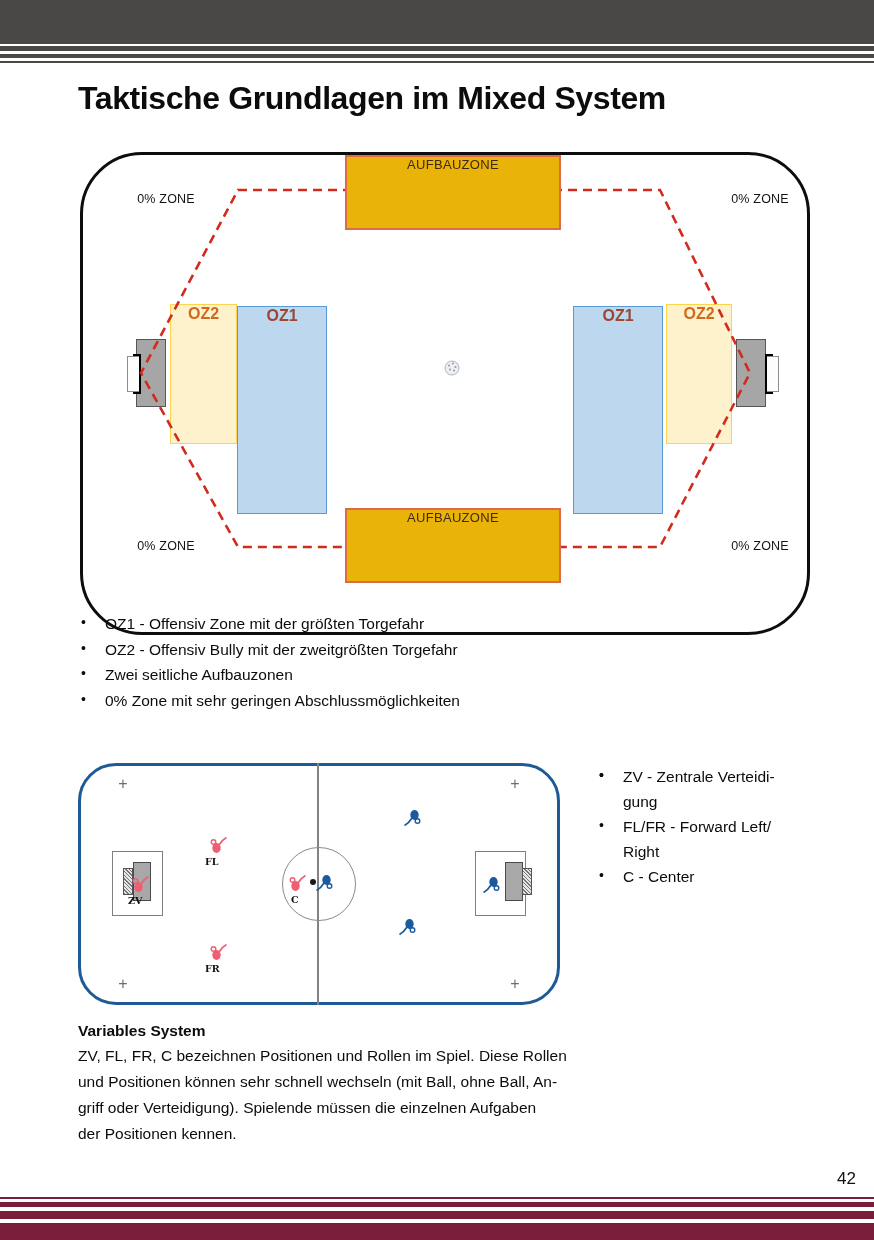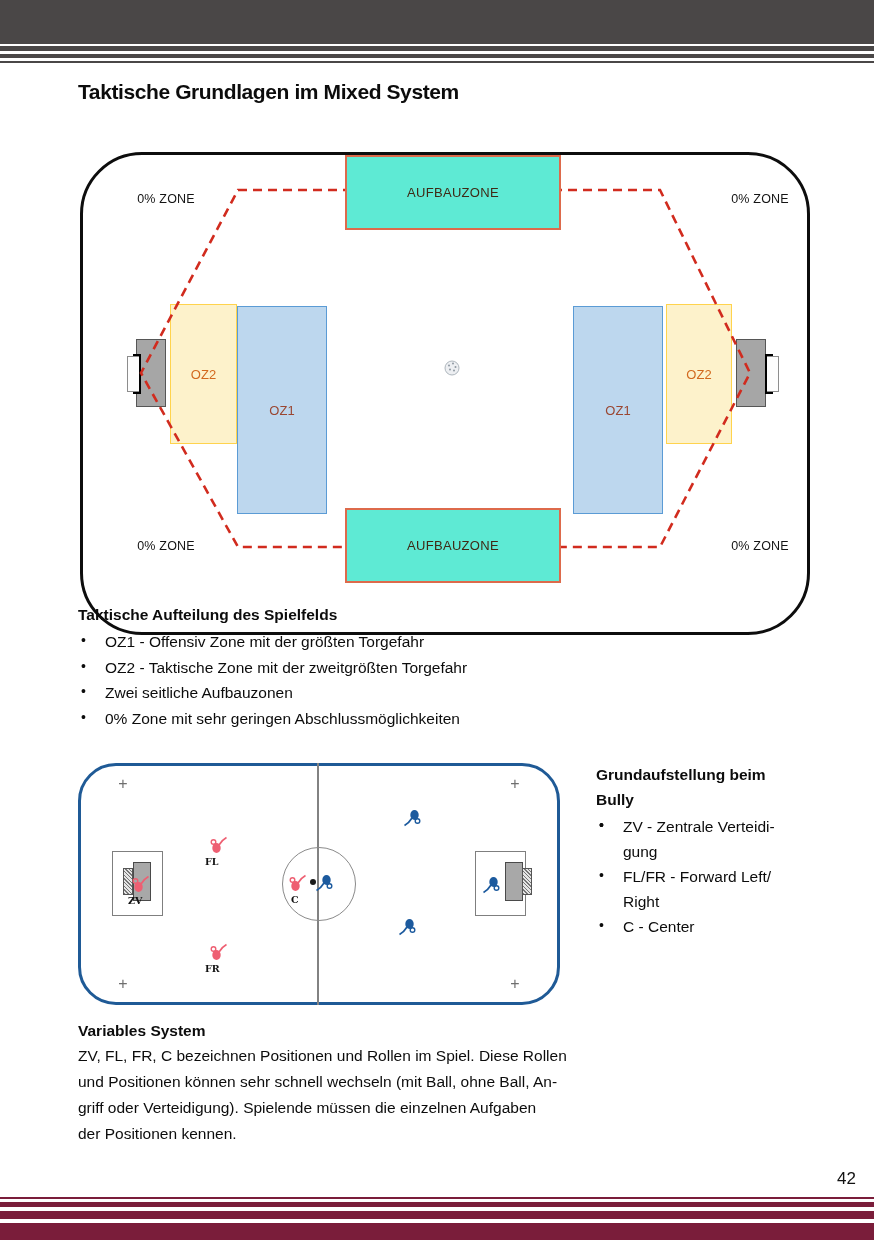--- a/index.html
+++ b/index.html
@@ -5,36 +5,36 @@
   html,body{margin:0;padding:0;background:#fff;}
   .page{position:relative;width:874px;height:1240px;background:#fff;overflow:hidden;
         font-family:"Liberation Sans",sans-serif;color:#111;}
   .abs{position:absolute;}
 
   
   .bar-gray{background:#4a4747;}
   .bar-maroon{background:#7a1d3a;}
 
   
-  .title{left:78px;top:80px;width:720px;font-size:21px;font-weight:700;letter-spacing:-0.4px;color:#0c0c0c;}
+  .title{left:78px;top:80px;width:720px;font-size:32px;font-weight:700;letter-spacing:-0.4px;color:#0c0c0c;}
 
   
   .field{left:80px;top:152px;width:730px;height:483px;border:3px solid #0d0d0d;border-radius:62px;box-sizing:border-box;}
   .field .inner{position:absolute;left:-3px;top:-3px;width:730px;height:438px;}
   .zlabel{position:absolute;width:100px;text-align:center;font-size:12.5px;color:#141414;letter-spacing:0.2px;}
-  .ozbox{position:absolute;display:flex;align-items:center;justify-content:center;box-sizing:border-box;font-size:13px;}
+  .ozbox{position:absolute;display:flex;align-items:flex-start;justify-content:center;box-sizing:border-box;font-size:16px;font-weight:bold;}
   .oz1{background:#bdd7ee;border:1.5px solid #5b9bd5;color:#9a4631;margin-top:36px;}
   .oz2{background:#fdf2cb;border:1.5px solid #ffd34d;color:#d2691e;}
   .crease{position:absolute;background:#a6a6a6;border:1.5px solid #565656;box-sizing:border-box;}
   .cage{position:absolute;background:#fdfdfd;border:1px solid #8d8d8d;box-sizing:border-box;}
   .bracket{position:absolute;box-sizing:border-box;}
   .bracket.left-goal{border-top:2.5px solid #000;border-bottom:2.5px solid #000;border-right:2.5px solid #000;}
   .bracket.right-goal{border-top:2.5px solid #000;border-bottom:2.5px solid #000;border-left:2.5px solid #000;}
-  .aufbau{position:absolute;left:265px;width:216px;height:75px;background:#5eead4;border:2px solid #dd6a4b;
-          box-sizing:border-box;display:flex;align-items:center;justify-content:center;
+  .aufbau{position:absolute;left:265px;width:216px;height:75px;background:#eab308;border:2px solid #dd6a4b;
+          box-sizing:border-box;display:flex;justify-content:center;
           font-size:13px;color:#3f2a16;letter-spacing:0.3px;}
 
   
   .h-bold{font-size:15.5px;font-weight:700;color:#0c0c0c;}
   .bullets{margin:0;padding:0;list-style:none;font-size:15.5px;line-height:25.5px;color:#0c0c0c;}
   .bullets li{position:relative;padding-left:27px;}
   .bullets .marker{position:absolute;left:3px;top:-1px;font-size:14px;}
   .preline{white-space:pre-line;}
 
   
@@ -113,24 +113,23 @@
             <circle cx="11" cy="6.5" r="1"></circle>
             <circle cx="13.5" cy="10" r="1"></circle>
           <circle cx="8" cy="12.5" r="1"></circle>
             <circle cx="12" cy="13.5" r="1"></circle>
         </g>
       </svg>
     </div>
   </div>
 
   <div class="abs" style="left:78px;top:606px;width:660px;">
-    <div class="h-bold">Taktische Aufteilung des Spielfelds</div>
     <ul class="bullets" style="margin-top:5px;">
       <li><span class="marker">•</span><span>OZ1 - Offensiv Zone mit der größten Torgefahr</span></li>
-      <li><span class="marker">•</span><span>OZ2 - Taktische Zone mit der zweitgrößten Torgefahr</span></li>
+      <li><span class="marker">•</span><span>OZ2 - Offensiv Bully mit der zweitgrößten Torgefahr</span></li>
       <li><span class="marker">•</span><span>Zwei seitliche Aufbauzonen</span></li>
       <li><span class="marker">•</span><span>0% Zone mit sehr geringen Abschlussmöglichkeiten</span></li>
     </ul>
   </div>
 
   <div class="abs rink">
     <div class="inner">
       <div class="centerline"></div>
       <div class="centercircle"></div>
 
@@ -210,22 +209,20 @@
       <div class="balldot" style="left:232px;top:116px;"></div>
 
       <div class="plabel" style="left:127px;top:93px;">FL</div>
       <div class="plabel" style="left:127px;top:200px;">FR</div>
       <div class="plabel" style="left:213px;top:131px;">C</div>
       <div class="plabel" style="left:50px;top:132px;">ZV</div>
     </div>
   </div>
 
   <div class="abs" style="left:596px;top:762px;width:240px;">
-    <div class="h-bold preline" style="line-height:25px;">Grundaufstellung beim
-Bully</div>
     <ul class="bullets" style="margin-top:2px;line-height:25px;">
       <li><span class="marker">•</span></li>
       <li><span class="marker">•</span><span class="preline">ZV - Zentrale Verteidi-
 gung</span></li>
       <li><span class="marker">•</span><span class="preline">FL/FR - Forward Left/
 Right</span></li>
       <li><span class="marker">•</span><span class="preline">C - Center</span></li>
     </ul>
   </div>
 

